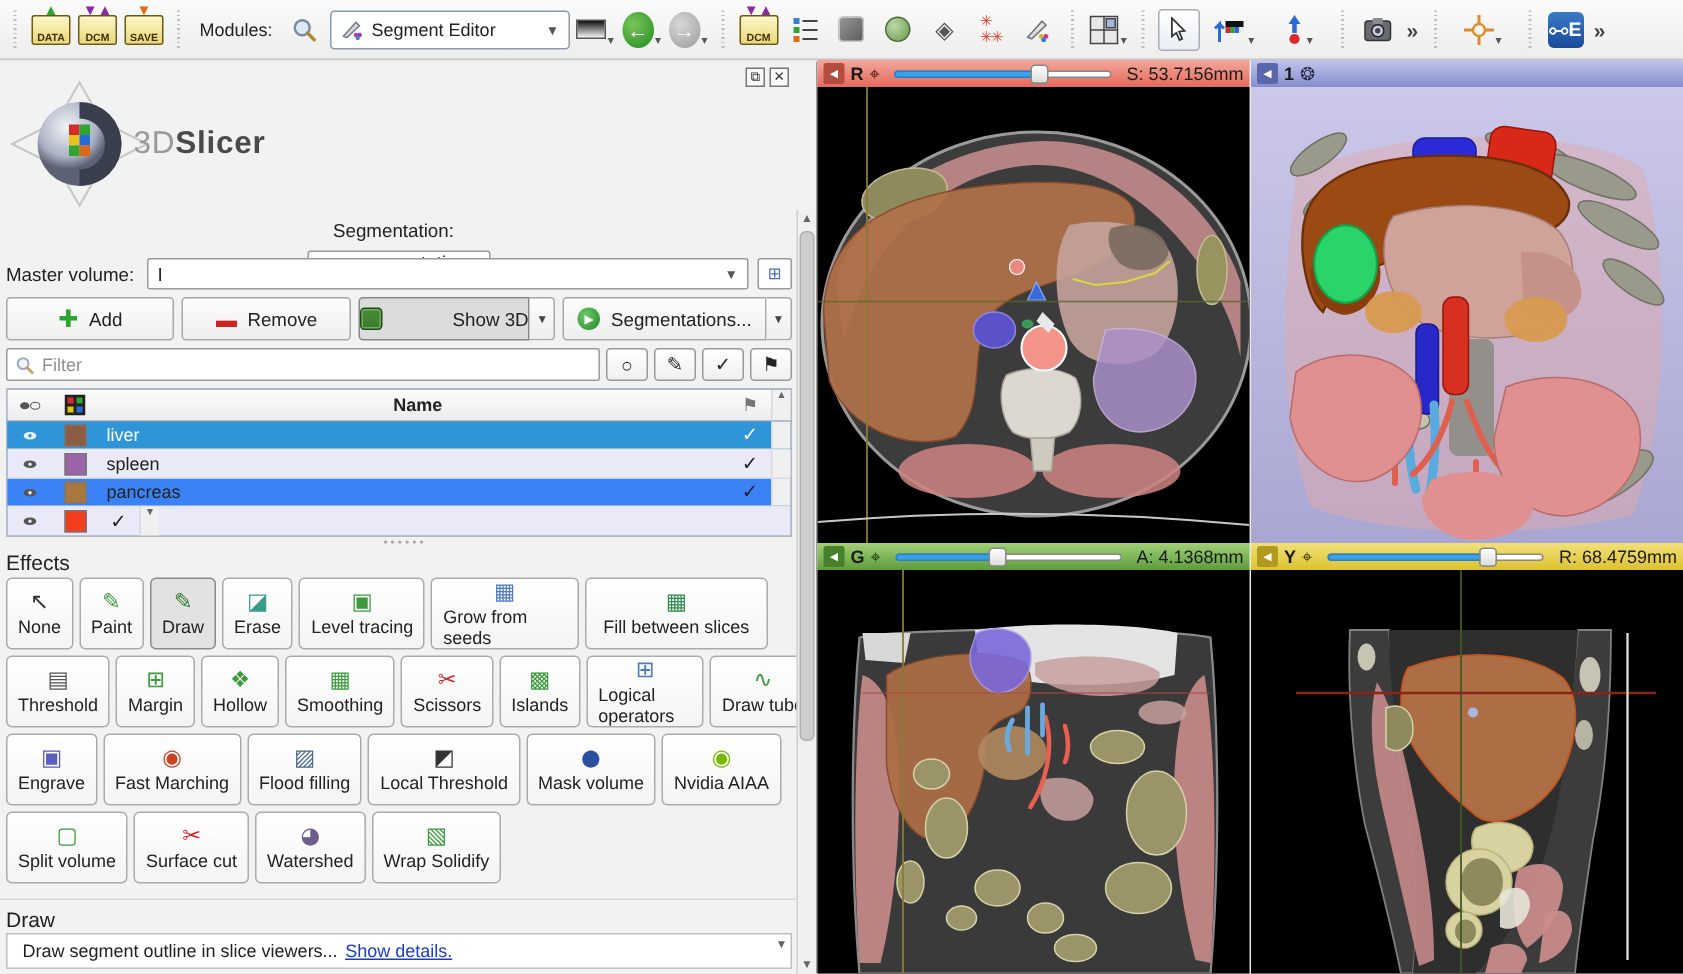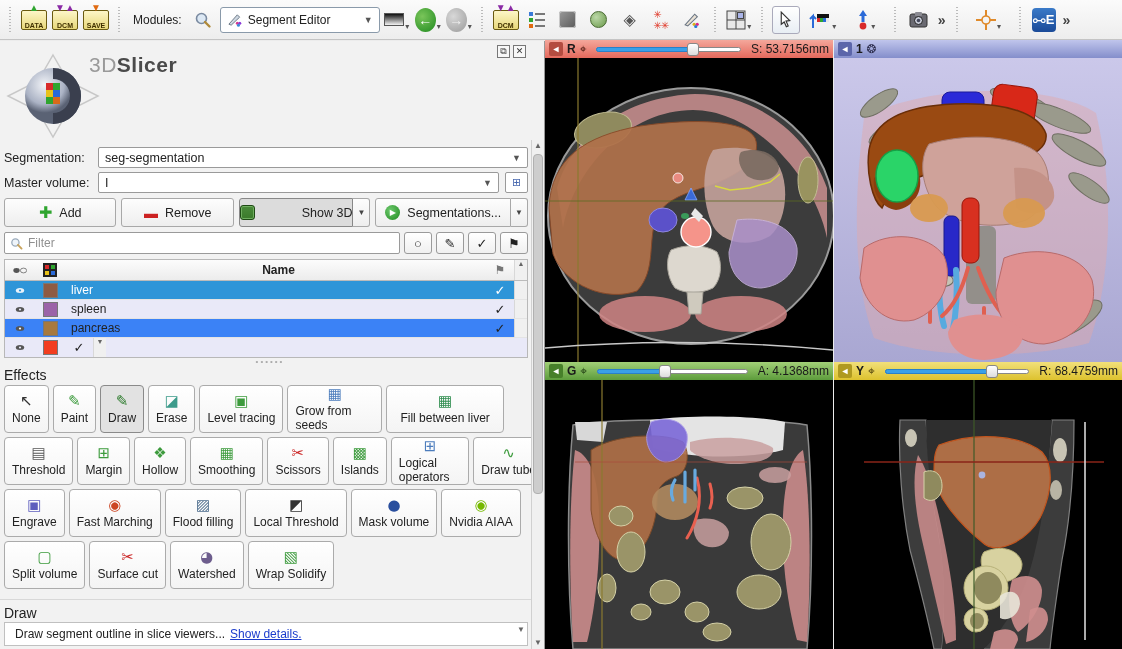--- a/index.html
+++ b/index.html
@@ -26,21 +26,21 @@
   .chev { color:#444; font-size:14px; font-weight:bold; padding:0 2px; }
 
   
   #panel { position:absolute; left:0; top:41px; width:545px; height:608px; background:#f2f2f2; border-right:1px solid #999; }
   #panel-scroll { position:absolute; right:0; top:99px; width:13px; bottom:0; background:#f0f0f0; border-left:1px solid #d0d0d0; }
   #panel-scroll .arr { position:absolute; left:0; width:12px; height:12px; font-size:8px; color:#666; text-align:center; line-height:12px; }
   #panel-scroll .thumb { position:absolute; left:1px; top:14px; width:10px; height:340px; background:#cdcdcd; border:1px solid #b0b0b0; border-radius:4px; }
   .winbtns { position:absolute; top:4px; right:18px; display:flex; gap:3px; }
   .winbtn { width:13px; height:13px; border:1px solid #777; background:#f8f8f8; font-size:9px; line-height:11px; text-align:center; color:#333; }
 
-  #logo-row { position:absolute; left:6px; top:12px; height:86px; display:flex; align-items:flex-start; }
+  #logo-row { position:absolute; left:6px; top:12px; height:86px; display:flex; align-items:center; }
   #logo-text { font-size:21px; letter-spacing:.5px; margin-left:-12px; }
   #logo-text .l3d { color:#9a9a9a; font-weight:400; }
   #logo-text .lsl { color:#4a4a4a; font-weight:bold; }
 
   .form-row { position:absolute; left:4px; display:flex; align-items:center; gap:6px; }
   .form-label { width:88px; text-align:left; font-size:12.5px; }
   .combo { flex:1; height:21px; background:#fff; border:1px solid #9a9a9a; border-radius:2px;
     display:flex; align-items:center; padding:0 6px; font-size:12.5px; }
   .combo .arrow { margin-left:auto; color:#555; font-size:9px; }
   .sq-btn { width:23px; height:21px; background:#fff; border:1px solid #9a9a9a; border-radius:2px;
@@ -280,21 +280,21 @@
           <rect x="47" y="30" width="7" height="7" fill="#2fa52f"></rect>
         <rect x="40" y="37" width="7" height="7" fill="#e8c21a"></rect>
           <rect x="47" y="37" width="7" height="7" fill="#2a6ad8"></rect>
         <rect x="40" y="44" width="7" height="7" fill="#2fa52f"></rect>
           <rect x="47" y="44" width="7" height="7" fill="#d86a1a"></rect>
       </g>
     </svg>
     <div id="logo-text"><span class="l3d">3D</span><span class="lsl">Slicer</span></div>
   </div>
 
-  <div class="form-row" style="top:106px; width:524px;">
+  <div class="form-row" style="top:106px; width:524px;flex-direction:column;">
     <span class="form-label">Segmentation:</span>
     <div class="combo">
       <span>seg-segmentation</span>
       <span class="arrow">▼</span>
     </div>
   </div>
 
   <div class="form-row" style="top:131px; width:524px;">
     <span class="form-label">Master volume:</span>
     <div class="combo">
@@ -445,21 +445,21 @@
     <div class="eff-btn">
         <span class="eff-glyph" style="color: rgb(61, 155, 61);">▣</span>
         <span>Level tracing</span>
       </div>
     <div class="eff-btn" style="flex:1">
         <span class="eff-glyph" style="color: rgb(77, 125, 189);">▦</span>
         <span>Grow from seeds</span>
       </div>
     <div class="eff-btn" style="flex:1.3">
         <span class="eff-glyph" style="color: rgb(47, 141, 79);">▦</span>
-        <span>Fill between liver</span>
+        <span>Fill between slices</span>
       </div>
   </div>
 
   <div class="eff-row" style="top:396px;">
     <div class="eff-btn">
         <span class="eff-glyph" style="color: rgb(85, 85, 85);">▤</span>
         <span>Threshold</span>
       </div>
     <div class="eff-btn">
         <span class="eff-glyph" style="color: rgb(61, 155, 61);">⊞</span>

